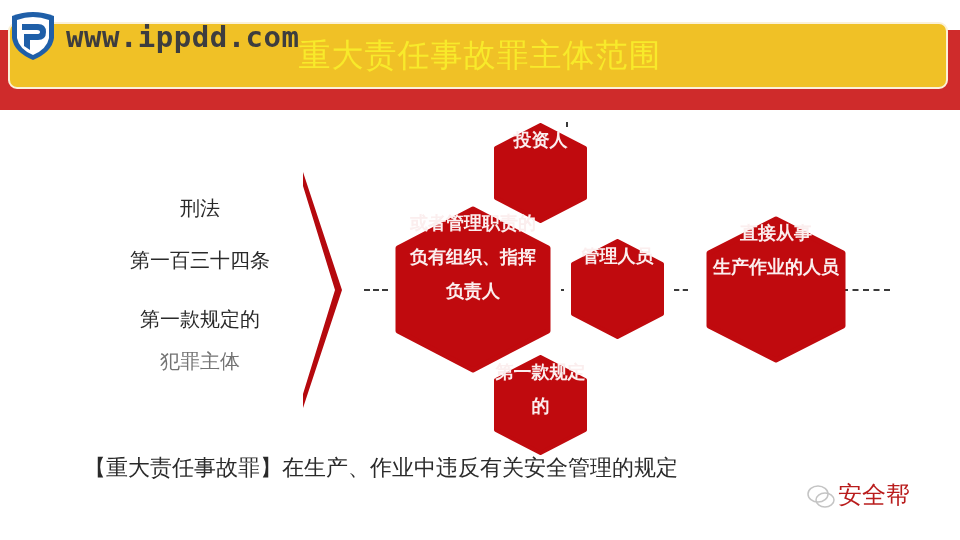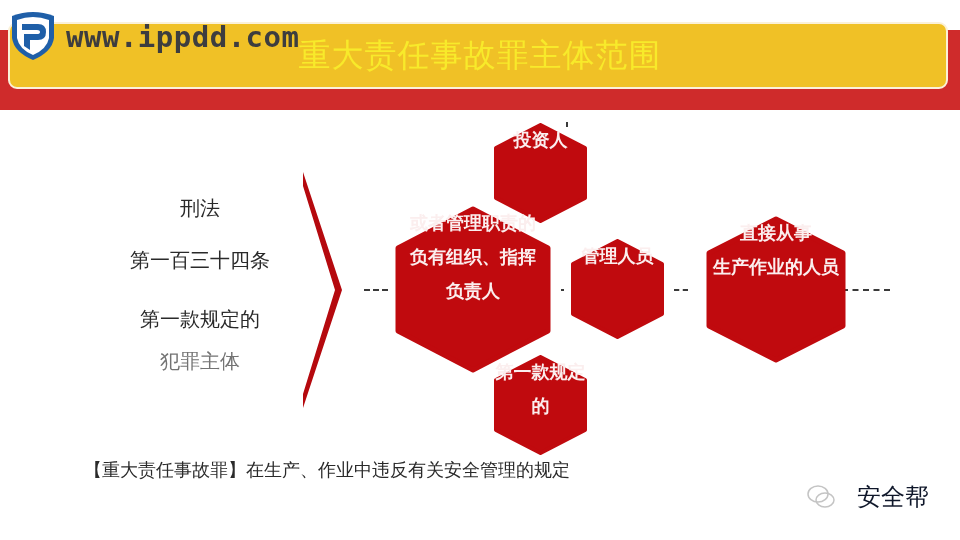--- a/index.html
+++ b/index.html
@@ -43,25 +43,25 @@
   .hex svg { position:absolute; left:0; top:0; }
   .hex-label {
     position:absolute; left:0; top:0; width:100%; height:100%;
     display:flex; flex-direction:column; align-items:center;
     color:#fbeeee; font-weight:bold; font-size:18px; text-align:center;
   }
   .hex-label span { display:block; line-height:34px; }
   .dash { position:absolute; height:2px; }
   .bottom-text {
     left:84px; top:457px; height:26px; line-height:26px;
-    font-size:18px; color:#2a2a2a;
+    font-size:22px; color:#2a2a2a;font-family:Liberation Mono, monospace;
   }
   .watermark {
     left:806px; top:480px; height:34px; line-height:34px;
-    font-size:24px; color:#0f172a; display:flex; align-items:center; gap:21px;
+    font-size:24px; color:#b91c1c; display:flex; align-items:center; gap:2px;font-family:Liberation Mono, monospace;
   }
 </style>
 </head>
 <body>
 
 <div class="abs header-red"></div>
 <div class="abs header-yellow"></div>
 
 <div class="abs logo">
   <svg width="50" height="52" viewBox="0 0 50 52">

